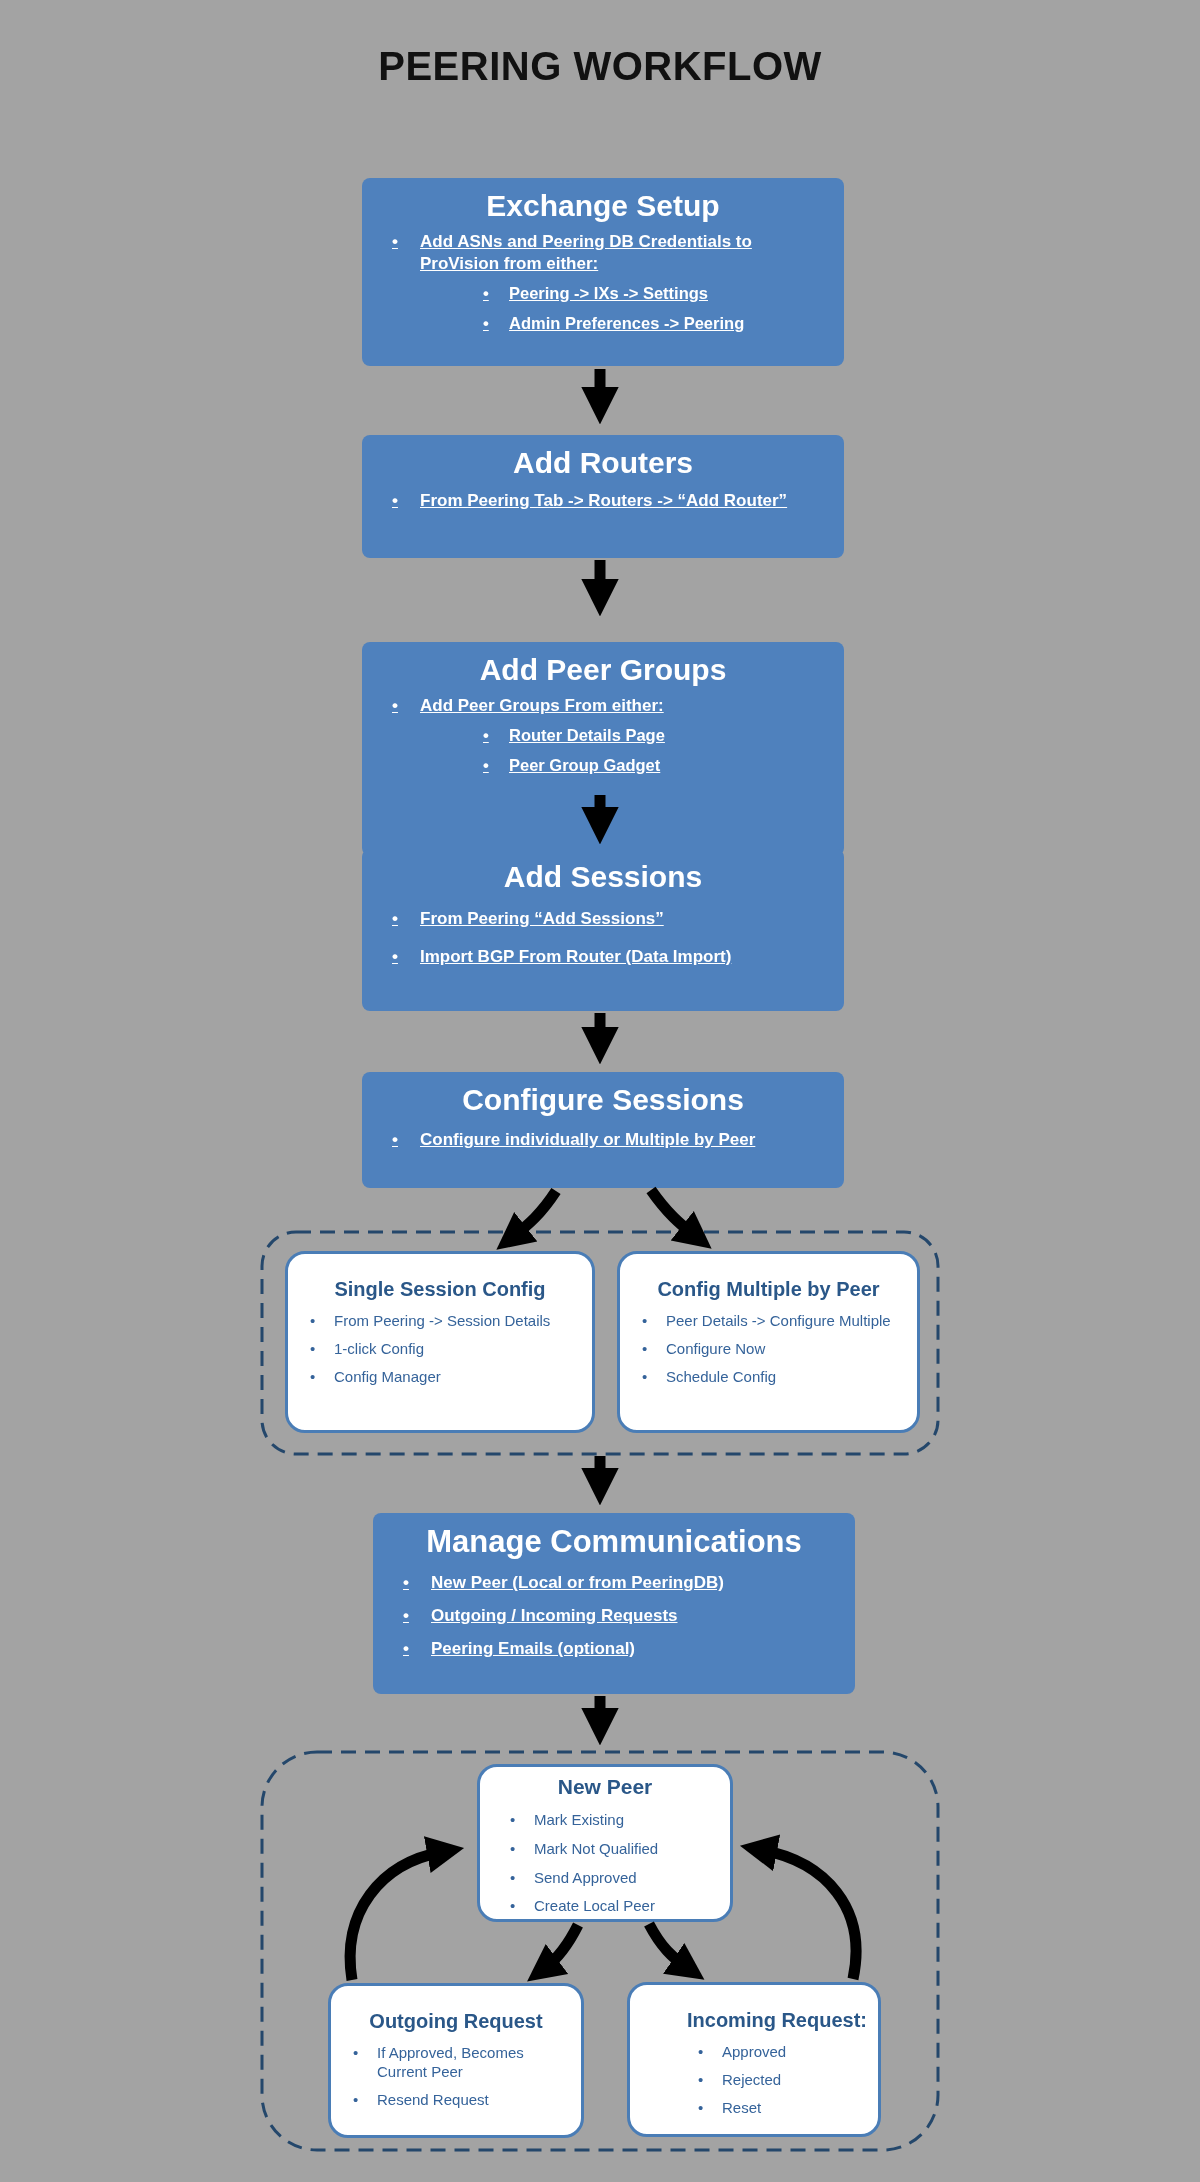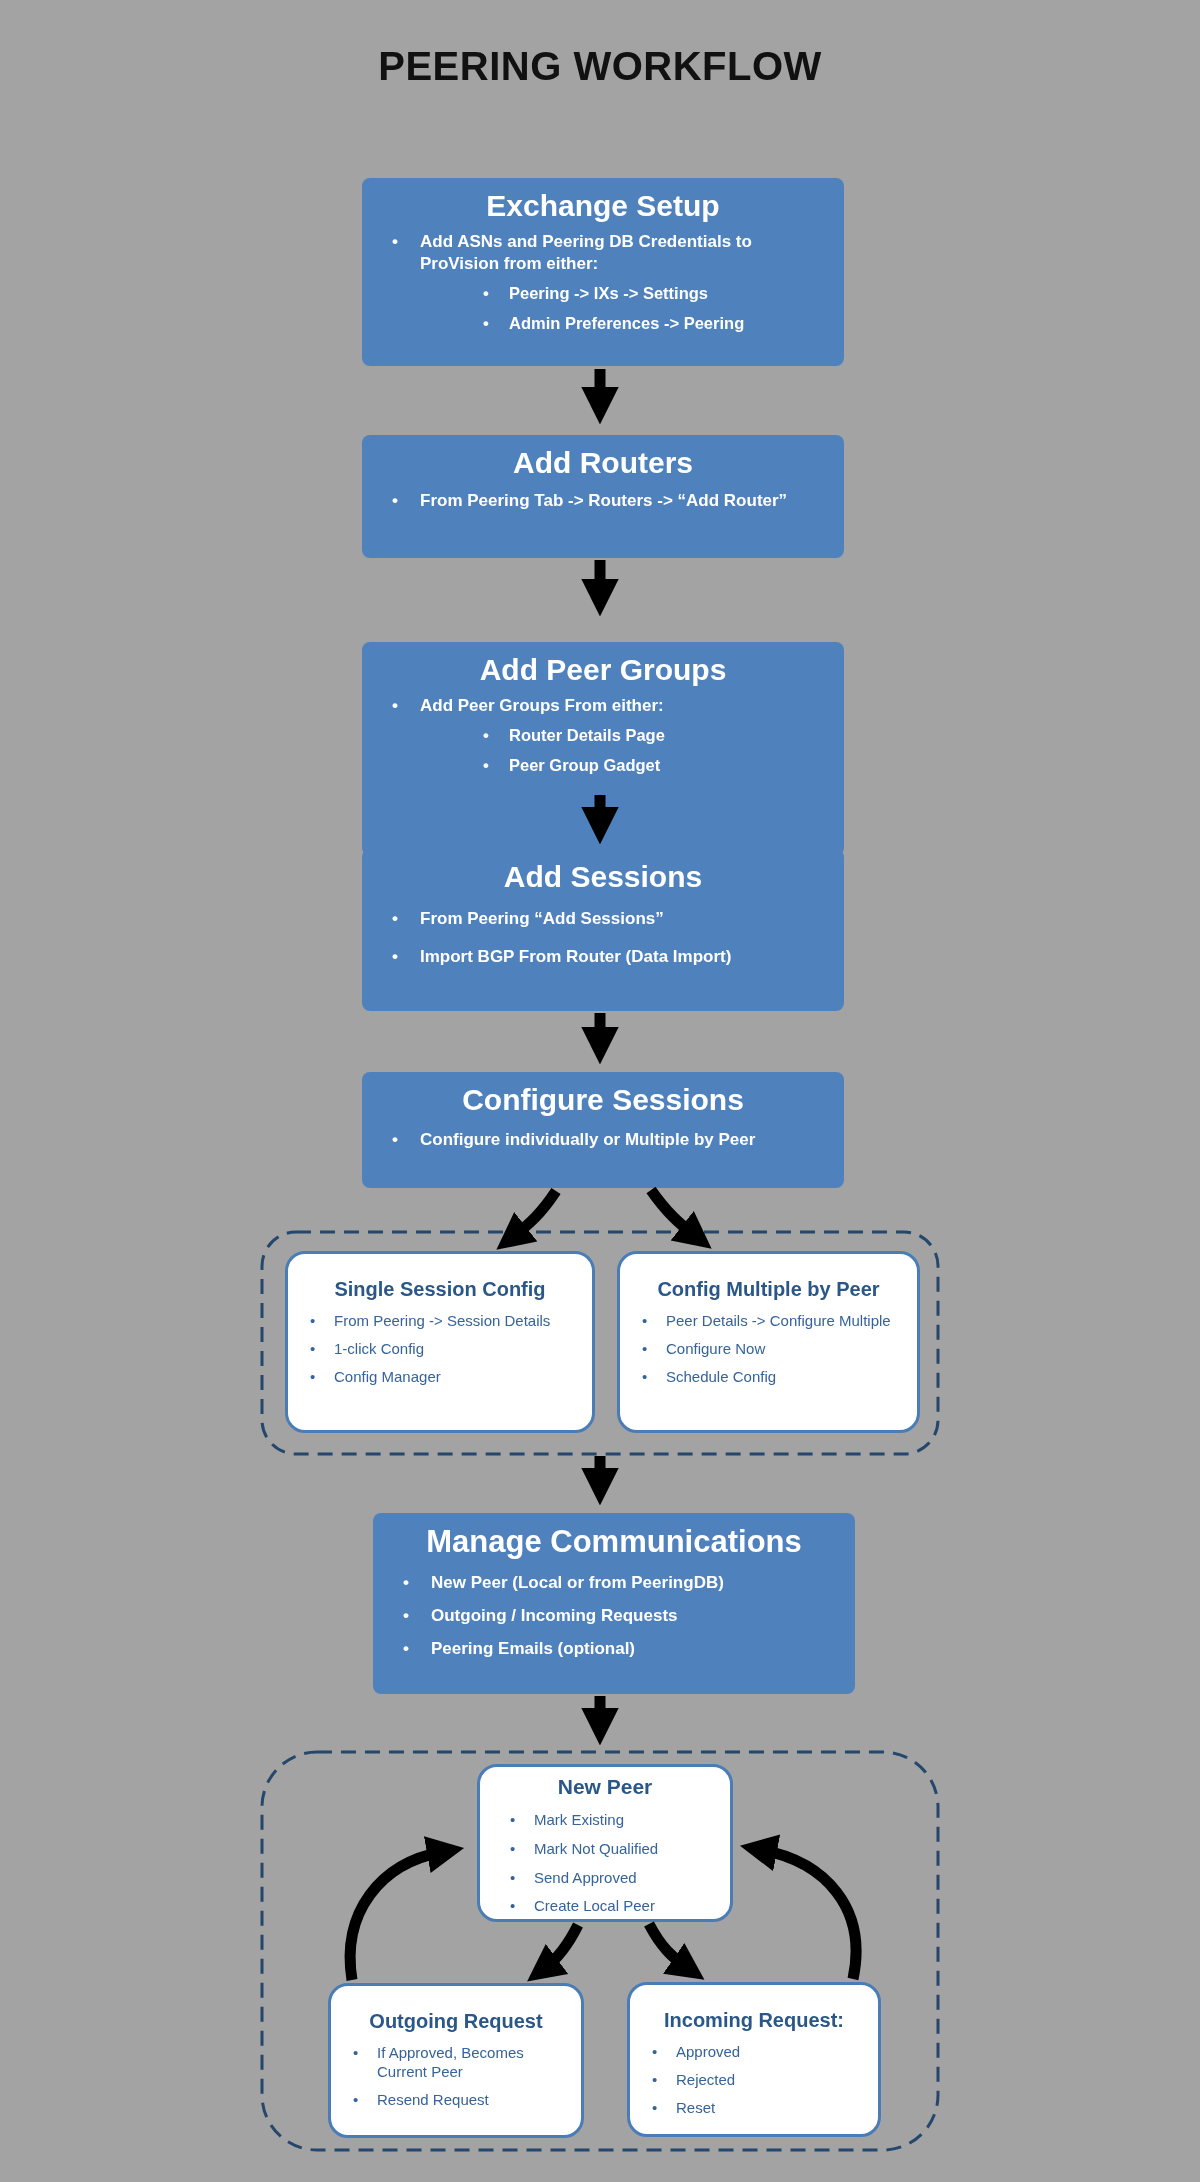--- a/index.html
+++ b/index.html
@@ -6,21 +6,21 @@
   body{font-family:"Liberation Sans","DejaVu Sans",sans-serif;}
   #canvas{position:relative;width:1200px;height:2182px;background:#a3a3a3;overflow:hidden;}
 
   .page-title{position:absolute;left:0;top:44px;width:1200px;text-align:center;
     font-size:40px;font-weight:700;color:#111;letter-spacing:0.5px;}
 
   
   .bluebox{position:absolute;left:362px;width:482px;background:#4f81bd;border-radius:8px;
     color:#fff;box-sizing:border-box;}
   .btitle{text-align:center;font-weight:700;font-size:30px;margin-top:11px;}
-  .bb{padding:2px 20px 0 30px;}
+  .bb{padding:2px 20px 0 30px;text-decoration:underline;}
   .bli{display:flex;font-weight:700;font-size:17px;line-height:1.3;margin-top:8px;}
   .bli::before{content:"\2022";flex:0 0 28px;}
   .bli.ctr{margin-top:6px;}
   .lvl2{margin-left:91px;font-size:16.5px;}
   .lvl2::before{flex:0 0 26px;}
 
   
   .wbox{position:absolute;background:#fff;border:3px solid #4a7db6;border-radius:20px;
     box-sizing:border-box;}
   .wtitle{text-align:center;font-weight:700;color:#2a5788;font-size:20px;margin-top:24px;}
@@ -169,21 +169,21 @@
     <div class="wb">
       <div class="wli">
           <span>If Approved, Becomes Current Peer</span>
         </div>
       <div class="wli">
           <span>Resend Request</span>
         </div>
     </div>
   </div>
 
-  <div class="wbox" style="left:627px;top:1982px;width:254px;height:155px;">
+  <div class="wbox" style="left:627px;top:1982px;width:254px;height:155px;padding-left:46px;">
     <div class="wtitle">Incoming Request:</div>
     <div class="wb">
       <div class="wli">
           <span>Approved</span>
         </div>
       <div class="wli">
           <span>Rejected</span>
         </div>
       <div class="wli">
           <span>Reset</span>

